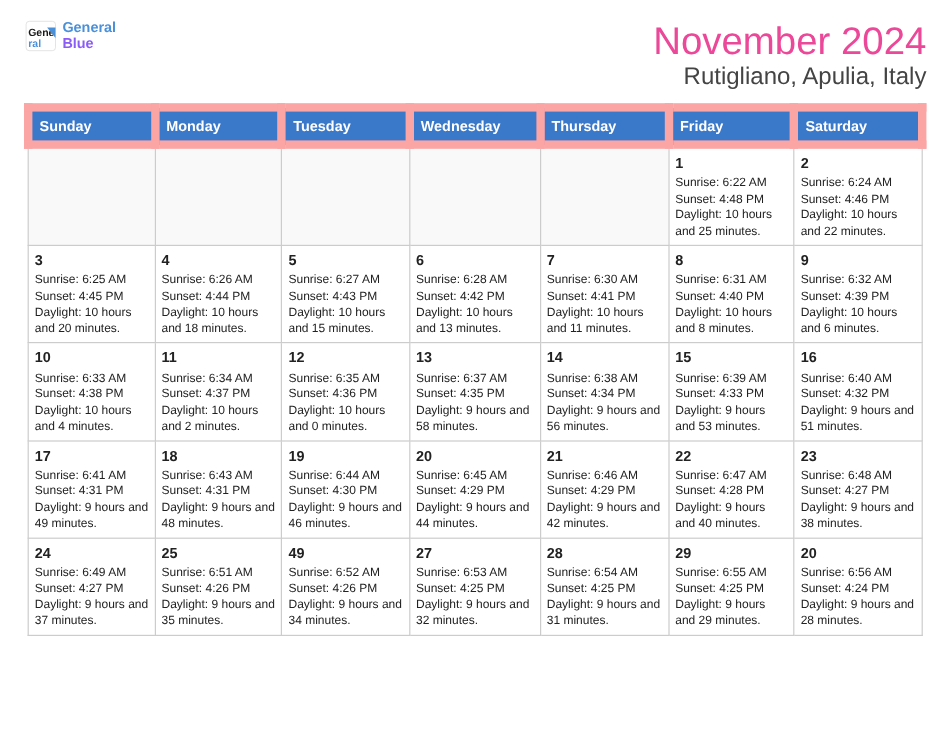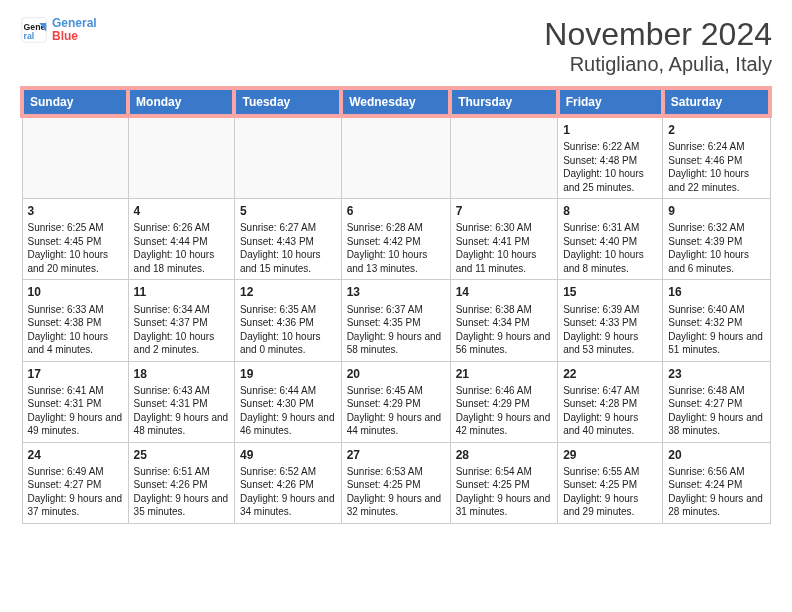--- a/index.html
+++ b/index.html
@@ -37,39 +37,39 @@
     .logo-icon {
       width: 28px;
       height: 28px;
     }
     .title-area {
       text-align: right;
     }
     .month-title {
       font-size: 32px;
       font-weight: normal;
-      color: #404040;
+      color: #ec4899;
     }
     .location-title {
       font-size: 20px;
       color: #444;
     }
     .calendar-table {
       width: 100%;
       border-collapse: collapse;
       font-size: 10.5px;
     }
     .calendar-table thead tr th {
       background: #3a78c9;
       color: #fff;
       text-align: left;
       padding: 5px 6px;
       font-size: 12px;
       font-weight: bold;
-      border: 4px solid #fca5a5;
+      border: 7px solid #fca5a5;
     }
     .calendar-table tbody tr td {
       vertical-align: top;
       padding: 4px 5px;
       border: 1px solid #ccc;
       width: 113px;
       min-height: 72px;
       height: 72px;
       background: #fff;
       font-size: 10px;
@@ -99,21 +99,21 @@
     <div class="logo">
       <svg class="logo-icon" viewBox="0 0 32 32">
         <rect x="2" y="2" width="28" height="28" rx="3" fill="#fff" stroke="#ccc" stroke-width="0.5"></rect>
         <text x="4" y="16" font-size="10" font-weight="bold" fill="#1a1a1a" font-family="Arial">Gene</text>
         <text x="4" y="26" font-size="10" font-weight="bold" fill="#4a90d9" font-family="Arial">ral</text>
         <polygon points="22,8 30,8 30,18" fill="#4a90d9"></polygon>
       </svg>
       <div>
         <div class="logo-text">
           <span>General</span><br>
-          <span style="color:#ef4444;margin-top:48px;">Blue</span>
+          <span style="color:#8b5cf6;margin-top:48px;">Blue</span>
         </div>
       </div>
     </div>
     <div class="title-area">
       <div class="month-title">November 2024</div>
       <div class="location-title">Rutigliano, Apulia, Italy</div>
     </div>
   </div>
 
   <table class="calendar-table">

